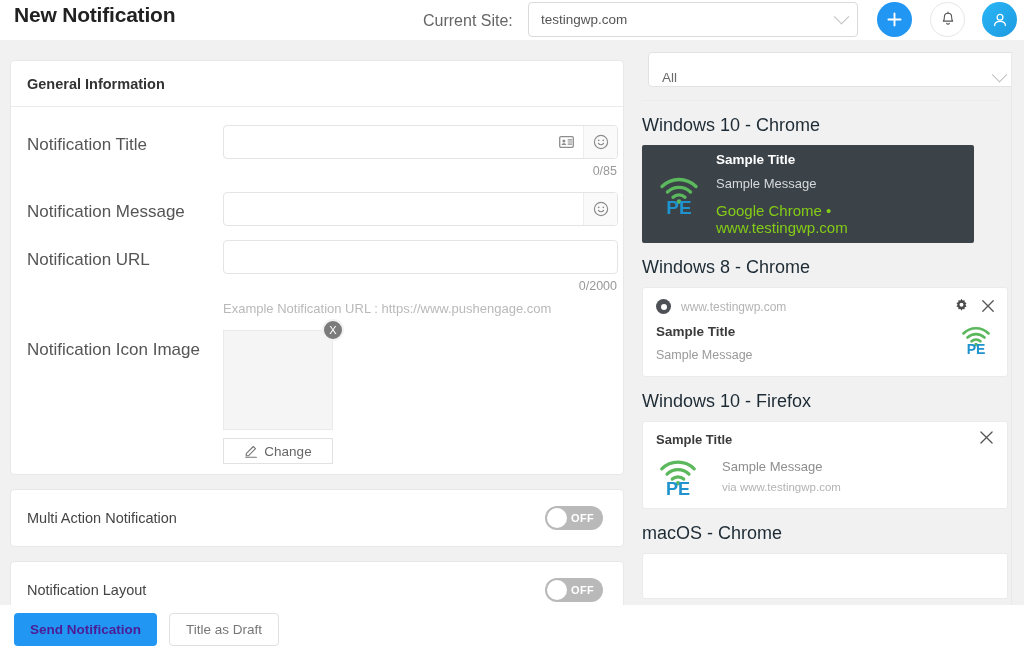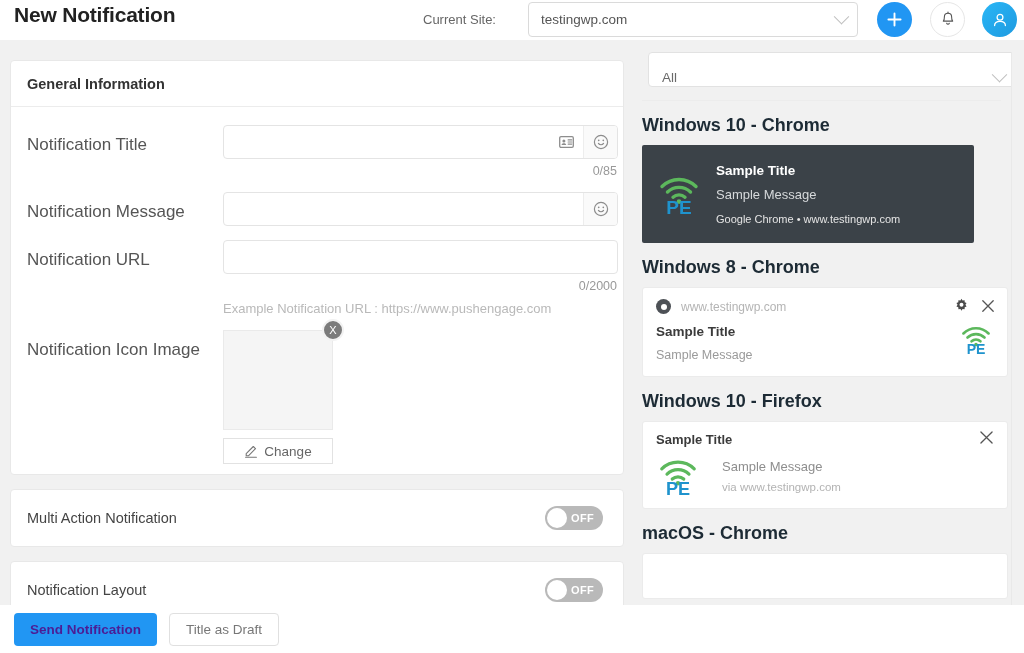--- a/index.html
+++ b/index.html
@@ -17,21 +17,21 @@
     background: #ffffff;
     display: flex; align-items: center;
   }
   .page-title {
     position: absolute; left: 14px; top: 3px;
     font-size: 21px; font-weight: bold; color: #222;
     letter-spacing: -0.2px;
   }
   .site-label {
     position: absolute; left: 423px; top: 12px;
-    font-size: 13px; color: #666;
+    font-size: 16px; color: #666;
   }
   .site-select {
     position: absolute; left: 528px; top: 2px;
     width: 330px; height: 35px;
     border: 1px solid #dadada; border-radius: 4px;
     background: #fff;
     display: flex; align-items: center;
     padding: 0 10px 0 12px;
   }
   .site-select .val { font-size: 13.5px; color: #555; flex: 1; }
@@ -149,35 +149,35 @@
   }
   .preview-select {
     width: 368px; height: 35px; margin: 0 0 0 14px;
     border: 1px solid #e2e2e2; border-radius: 4px; background: #fff;
     display: flex; align-items: center; padding: 16px 10px 0 13px; gap: 8px;
   }
   .preview-select .val { flex: 1; font-size: 13.5px; color: #6a6a6a; }
   .divider { height: 1px; background: #ececec; margin: 13px 0 0 8px; }
 
   .pv-title {
-    font-size: 18px; font-weight: bold; color: #1d2b35;
+    font-size: 18px; font-weight: normal; color: #1d2b35;
     margin: 14px 0 9px 8px;
   }
 
   
   .toast-dark {
     margin-left: 8px; width: 332px; height: 98px;
     background: #3b4248; border-radius: 2px;
     display: flex; align-items: center; padding: 0 14px;
   }
   .pe-logo { display: flex; flex-direction: column; align-items: center; }
   .toast-dark .td-text { margin-left: 14px; }
   .td-title { font-size: 13.5px; font-weight: bold; color: #fff; margin-bottom: 9px; }
   .td-msg { font-size: 13px; color: #d6d9db; margin-bottom: 11px; }
-  .td-meta { font-size: 11px; color: #e5e5e5; }
+  .td-meta { font-size: 15px; color: #84cc16; }
 
   
   .toast-w8 {
     margin-left: 8px; width: 366px; height: 90px;
     background: #fff; border: 1px solid #ebebeb; border-radius: 3px;
     padding: 11px 13px 0 13px; position: relative;
   }
   .w8-top { display: flex; align-items: center; }
   .chrome-fav {
     width: 15px; height: 15px; border-radius: 50%;

